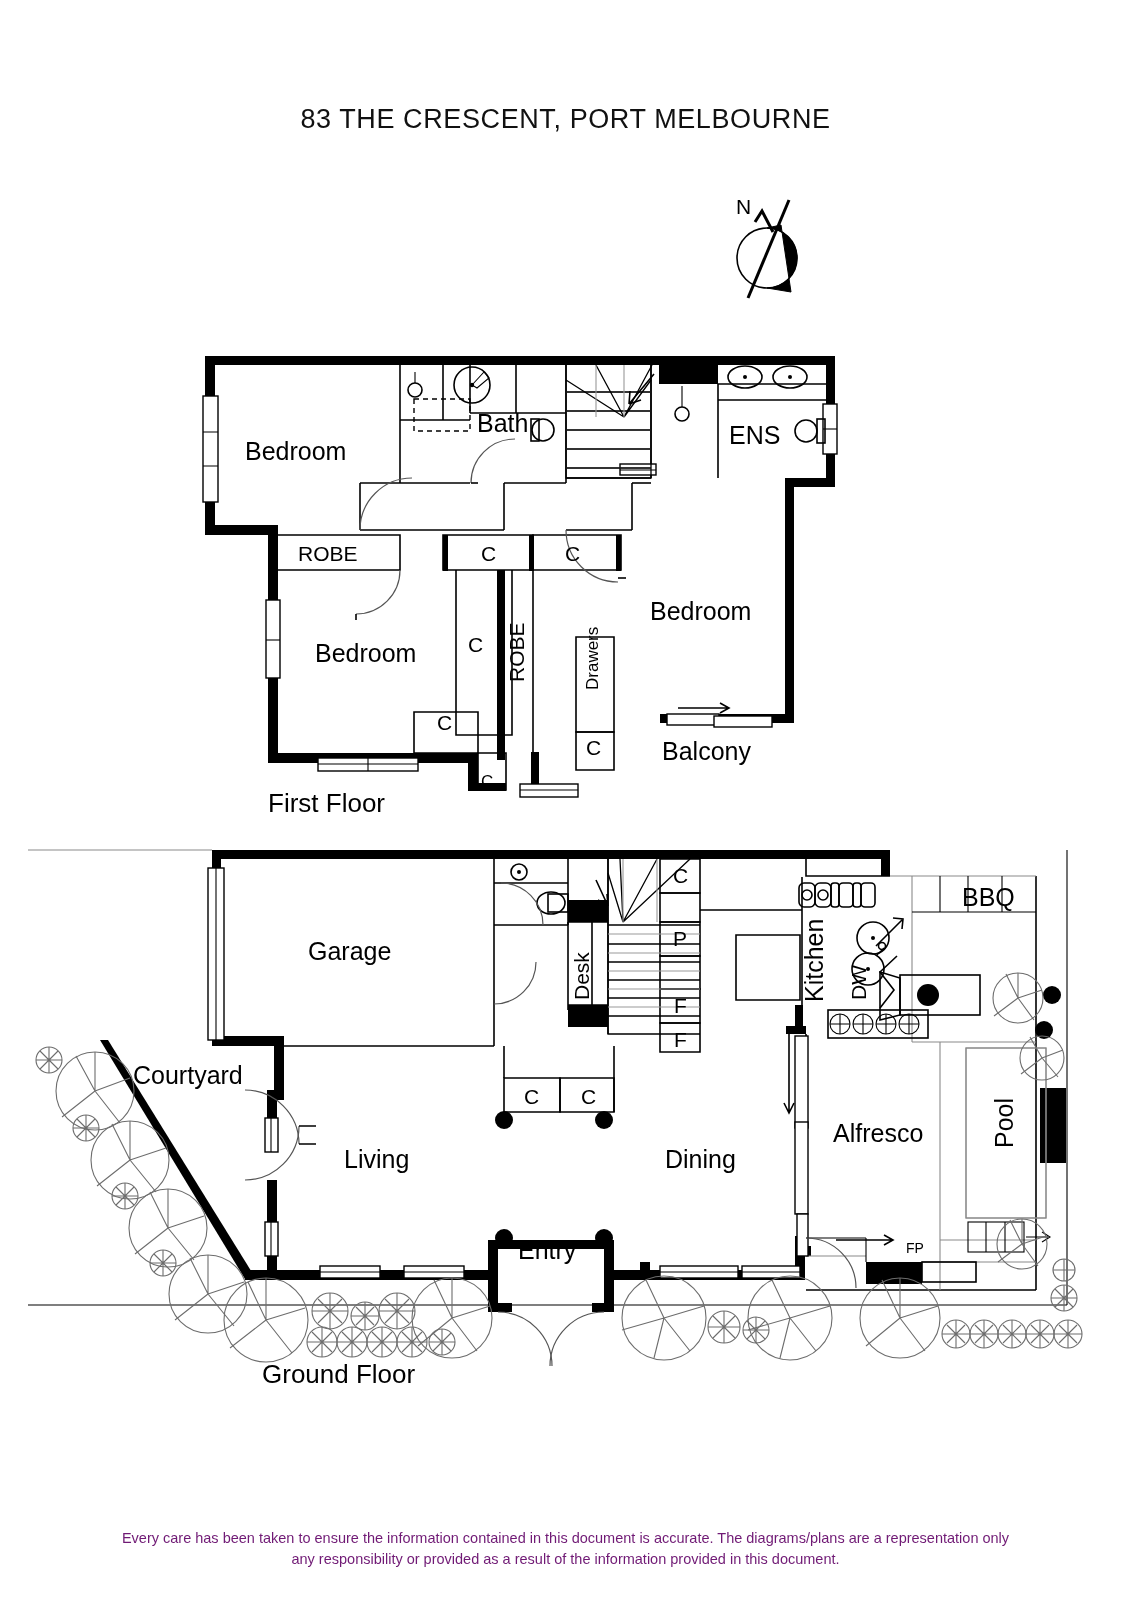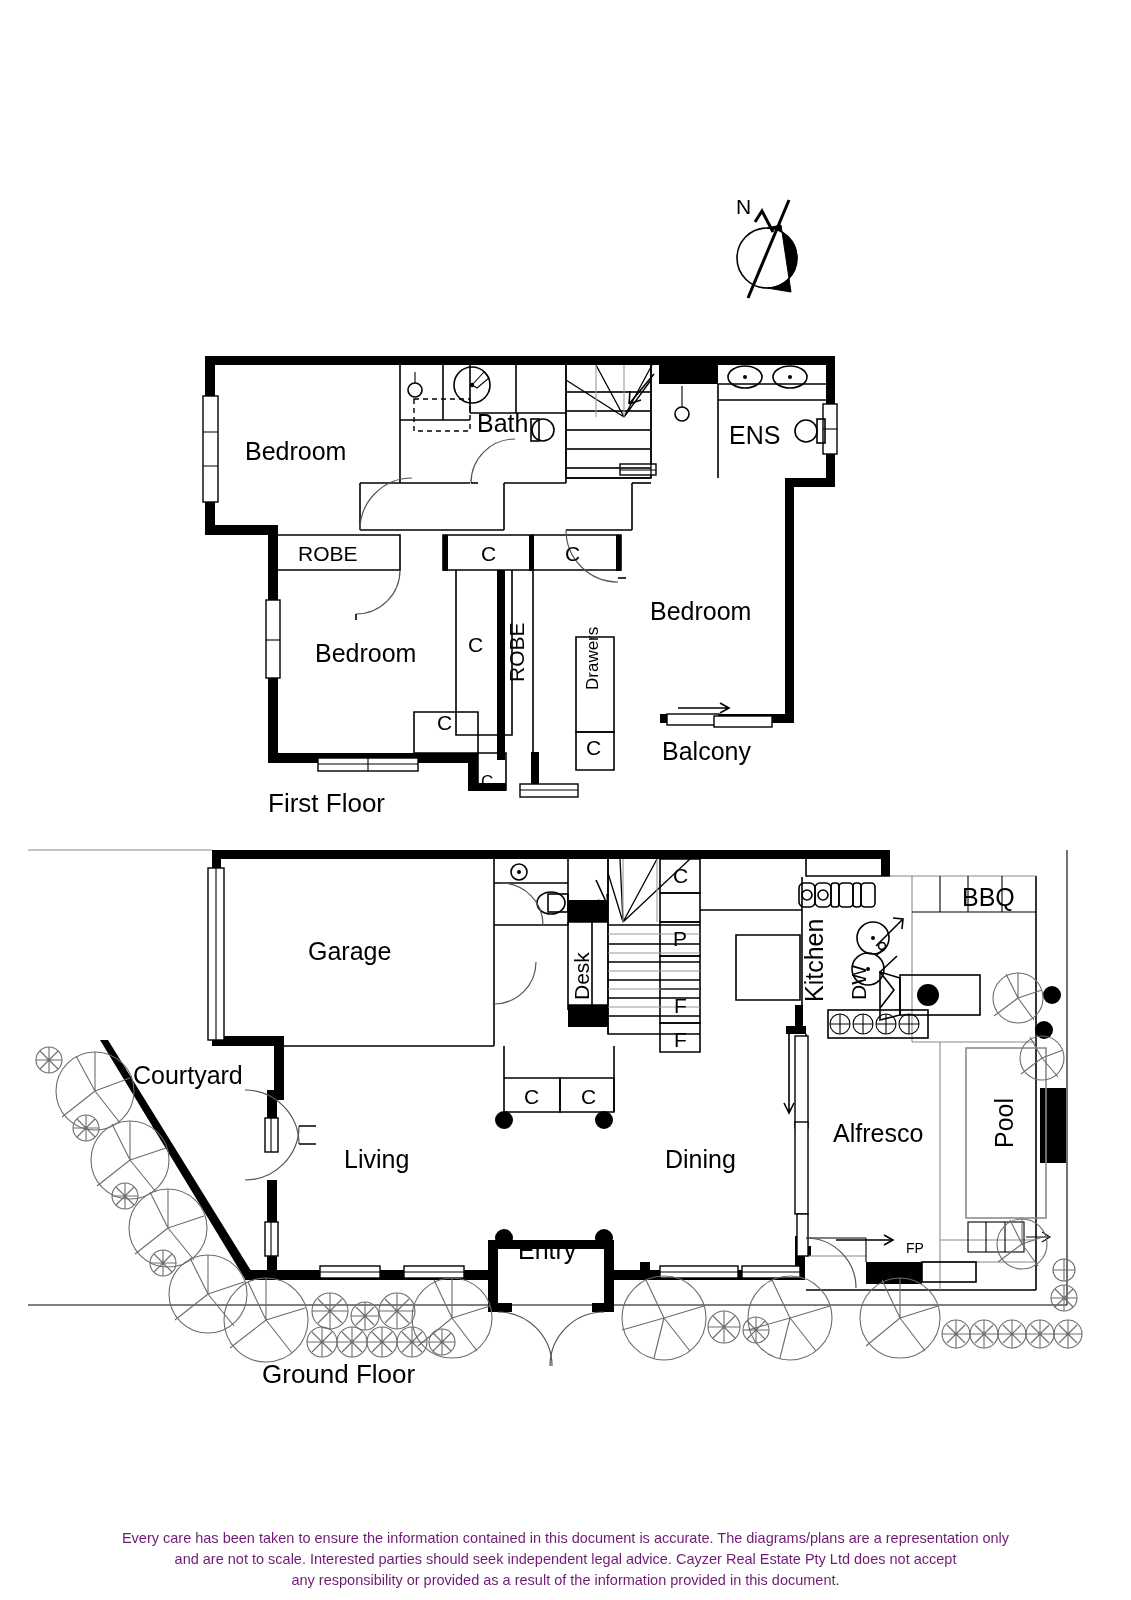--- a/index.html
+++ b/index.html
@@ -36,20 +36,21 @@
   .plant{fill:none;stroke:#6d6d6d;stroke-width:1.1;}
   .dot{fill:#000;}
   .stair{fill:none;stroke:#000;stroke-width:1.3;}
   .stairG{fill:none;stroke:#9a9a9a;stroke-width:1.1;}
 </style>
 </head>
 <body>
 
 <div id="page">
 
+  <div class="ttl">83 THE CRESCENT, PORT MELBOURNE</div>
 
   <svg width="1131" height="1600" viewBox="0 0 1131 1600">
 
     <g>
       <circle cx="767" cy="258" r="30" class="w-thin"></circle>
       <path d="M767 228 A30 30 0 0 1 767 288 L791 292 L781 225 Z" fill="#000" stroke="#000" stroke-width="1"></path>
       <path d="M748 298 L789 200" stroke="#000" stroke-width="3" fill="none"></path>
       <path d="M755 222 L762 211 L773 232" fill="none" stroke="#000" stroke-width="3"></path>
       <text class="nlbl" x="736" y="214">N</text>
     </g>
@@ -592,17 +593,16 @@
       <text class="rmS" x="524" y="1104">C</text>
       <text class="rmS" x="581" y="1104">C</text>
 
       <text class="flbl" x="262" y="1383">Ground Floor</text>
     </g>
 
   </svg>
 
   <div class="foot">
     <div>Every care has been taken to ensure the information contained in this document is accurate. The diagrams/plans are a representation only</div>
-    <div>and are not to scale. Interested parties should seek independent legal advice. Cayzer Real Estate Pty Ltd does not accept</div>
     <div>any responsibility or provided as a result of the information provided in this document.</div>
   </div>
 
 </div>
 
 </body></html>

